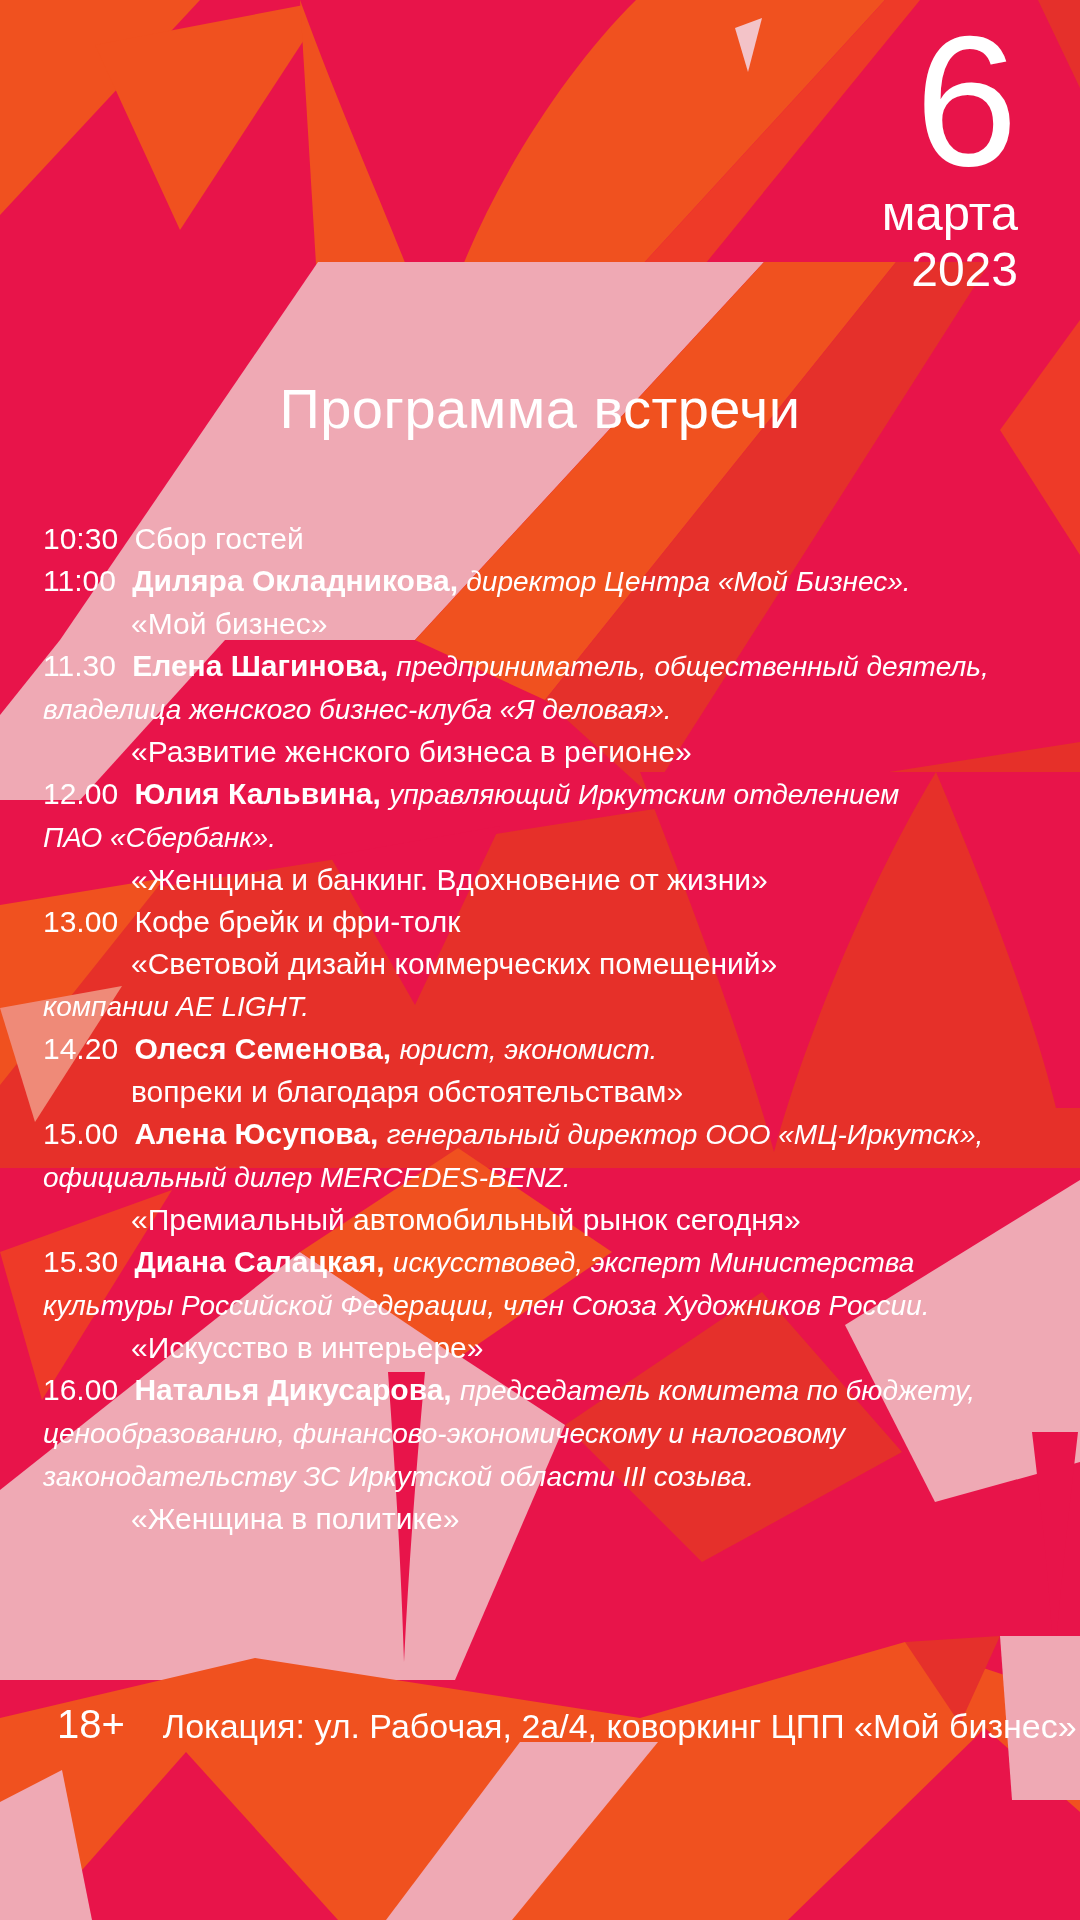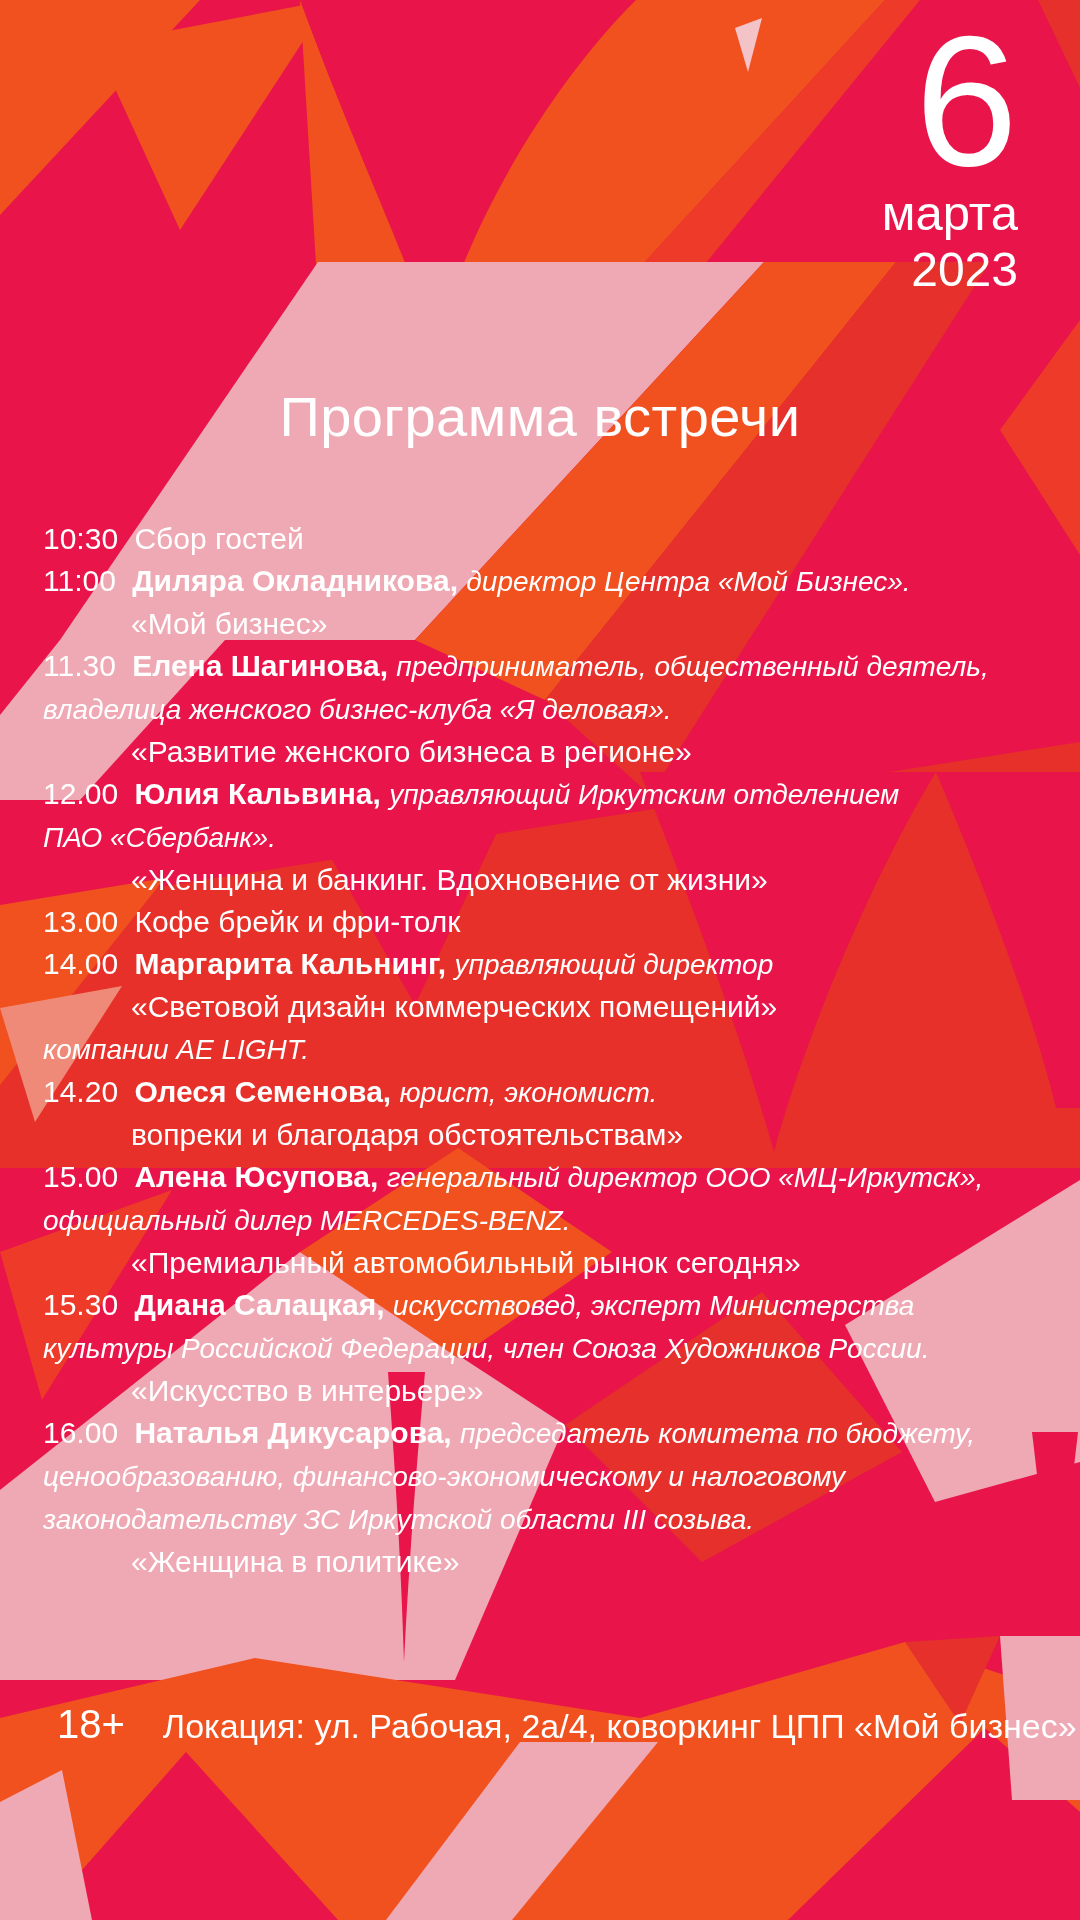--- a/index.html
+++ b/index.html
@@ -23,21 +23,21 @@
     top: 22px;
     right: 62px;
     text-align: right;
     line-height: 1;
   }
   .date-day   { font-size: 185px; line-height: 0.86; font-weight: 400; }
   .date-month { font-size: 49px;  line-height: 1.16; margin-top: 4px; }
   .date-year  { font-size: 48px;  line-height: 1.16; }
   .page-title {
     position: absolute;
-    top: 384px;
+    top: 376px;
     left: 0;
     width: 100%;
     margin: 0;
     text-align: center;
     font-size: 56px;
     font-weight: 400;
     letter-spacing: 0.5px;
   }
   .schedule {
     position: absolute;
@@ -148,25 +148,20 @@
     <div class="row">
       <span class="i">ПАО «Сбербанк».</span>
     </div>
     <div class="row talk">
       <span class="r">«Женщина и банкинг. Вдохновение от жизни»</span>
     </div>
     <div class="row">
       <span class="t">13.00</span>
       <span class="r">Кофе брейк и фри-толк</span>
     </div>
-    <div class="row">
-      <span class="t">14.00</span>
-      <span class="b">Маргарита Кальнинг,</span>
-      <span class="i">управляющий директор</span>
-    </div>
     <div class="row talk">
       <span class="r">«Световой дизайн коммерческих помещений»</span>
     </div>
     <div class="row">
       <span class="i">компании AE LIGHT.</span>
     </div>
     <div class="row">
       <span class="t">14.20</span>
       <span class="b">Олеся Семенова,</span>
       <span class="i">юрист, экономист.</span>

